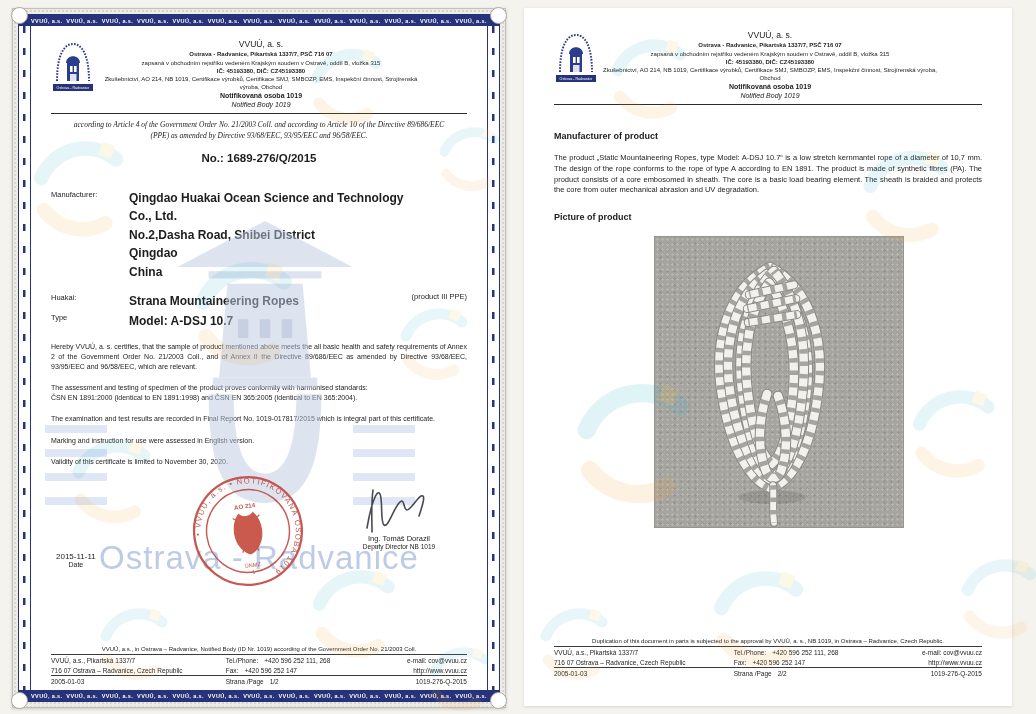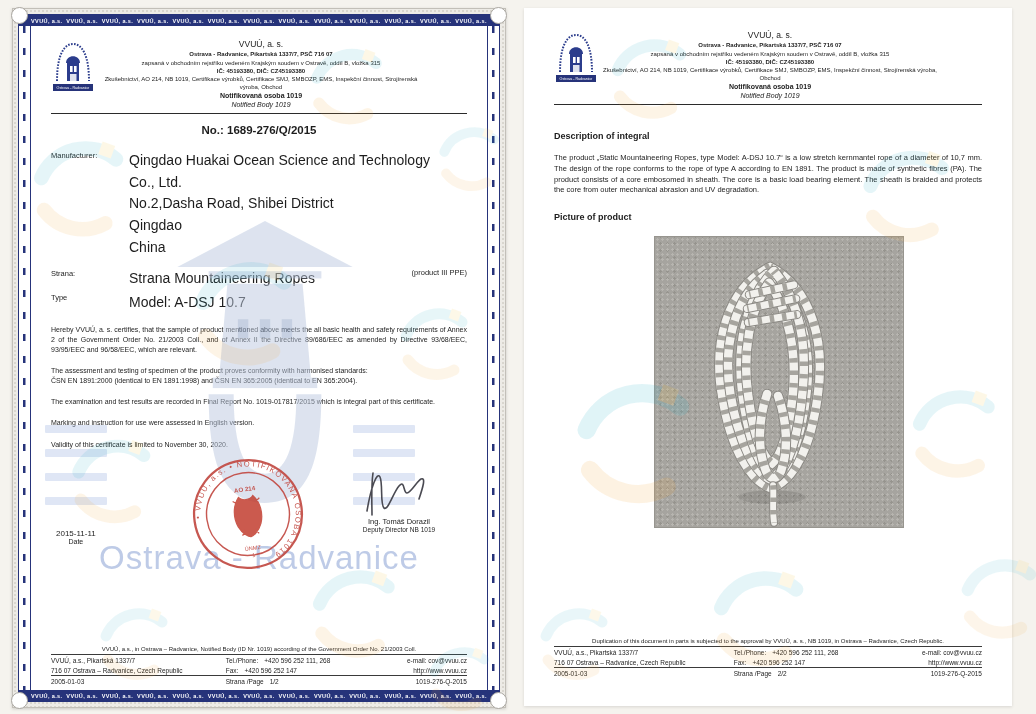--- a/index.html
+++ b/index.html
@@ -39,28 +39,28 @@
   .h-line{font-size:6px}
   .h-line-b{font-weight:bold}
   .h-nb{font-size:7px;font-weight:bold}
   .h-nb-en{font-size:7px;font-style:italic}
   .header-rule{border-bottom:1.5px solid #2b2b2b;margin-top:3px}
 
   
   .cert-title{font-size:15px;font-weight:bold;font-style:italic;text-align:center;margin-top:18px}
   .cert-sub{font-family:"Liberation Serif",serif;font-style:italic;font-size:7.5px;text-align:center;margin:6px 18px 0;line-height:1.45;color:#222}
   .cert-no{font-size:11.5px;font-weight:bold;text-align:center;margin-top:10px}
-  .info-block{margin-top:14px}
+  .info-block{margin-top:25px}
   .info-row{display:flex;font-size:7.5px;margin-top:2px}
   .info-label{flex:0 0 78px;padding-top:1px}
-  .info-value{font-weight:normal;font-size:14px;line-height:1.55}
+  .info-value{font-weight:bold;font-size:12px;line-height:1.55}
   .cat-note{margin-left:auto;font-size:7.5px}
   .body-para{font-size:7px;line-height:1.45;margin-top:11px;text-align:justify}
   .sign-row{position:relative;height:138px;margin-top:6px}
-  .date-block{position:absolute;left:5px;top:72px;text-align:center}
+  .date-block{position:absolute;left:5px;top:78px;text-align:center}
   .date-value{font-size:8px}
   .date-label{font-size:7px}
   .stamp-wrap{position:absolute;left:140px;top:0;width:114px;height:114px;transform:rotate(-8deg);opacity:.92}
   .sig-block{position:absolute;right:26px;top:8px;text-align:center}
   .sig-svg{width:84px;height:54px;margin-bottom:-6px}
   .sig-name{font-size:7.5px}
   .sig-title{font-size:6.5px}
   .tower-wm{position:absolute;left:118px;top:192px;width:232px;height:334px;opacity:.5;pointer-events:none}
   .city-wm{position:absolute;left:0;right:0;top:512px;text-align:center;font-size:33px;letter-spacing:1px;color:rgba(125,152,208,.5);white-space:nowrap;pointer-events:none}
   .scan-bar{position:absolute;width:62px;height:8px;background:rgba(170,188,228,.38);border-radius:1px;pointer-events:none}
@@ -190,35 +190,36 @@
           <div class="h-line h-line-b">Ostrava - Radvanice, Pikartská 1337/7, PSČ 716 07</div>
           <div class="h-line">zapsaná v obchodním rejstříku vedeném Krajským soudem v Ostravě, oddíl B, vložka 315</div>
           <div class="h-line h-line-b">IČ: 45193380, DIČ: CZ45193380</div>
           <div class="h-line">Zkušebnictví, AO 214, NB 1019, Certifikace výrobků, Certifikace SMJ, SMBOZP, EMS, Inspekční činnost, Strojírenská výroba, Obchod</div>
           <div class="h-nb">Notifikovaná osoba 1019</div>
           <div class="h-nb-en">Notified Body 1019</div>
         </div>
       </div>
       <div class="header-rule"></div>
 
+      <div class="cert-sub">according to Article 4 of the Government Order No. 21/2003 Coll. and according to Article 10 of the Directive 89/686/EEC (PPE) as amended by Directive 93/68/EEC, 93/95/EEC and 96/58/EEC.</div>
       <div class="cert-no">No.: 1689-276/Q/2015</div>
 
       <div class="info-block">
         <div class="info-row">
           <span class="info-label">Manufacturer:</span>
           <span class="info-value">
             <span style="display:block">Qingdao Huakai Ocean Science and Technology</span>
             <span style="display:block">Co., Ltd.</span>
             <span style="display:block">No.2,Dasha Road, Shibei District</span>
             <span style="display:block">Qingdao</span>
             <span style="display:block">China</span>
           </span>
         </div>
         <div class="info-row" style="margin-top:10px">
-          <span class="info-label">Strana:</span>
+          <span class="info-label">Huakai:</span>
           <span class="info-value">Strana Mountaineering Ropes</span>
           <span class="cat-note">(product III PPE)</span>
         </div>
         <div class="info-row">
           <span class="info-label">Type</span>
           <span class="info-value">Model: A-DSJ 10.7</span>
         </div>
       </div>
 
       <p class="body-para">Hereby VVUÚ, a. s. certifies, that the sample of product mentioned above meets the all basic health and safety requirements of Annex 2 of the Government Order No. 21/2003 Coll., and of Annex II the Directive 89/686/EEC as amended by Directive 93/68/EEC, 93/95/EEC and 96/58/EEC, which are relevant.</p>
@@ -315,21 +316,21 @@
       <div class="h-line h-line-b">Ostrava - Radvanice, Pikartská 1337/7, PSČ 716 07</div>
       <div class="h-line">zapsaná v obchodním rejstříku vedeném Krajským soudem v Ostravě, oddíl B, vložka 315</div>
       <div class="h-line h-line-b">IČ: 45193380, DIČ: CZ45193380</div>
       <div class="h-line">Zkušebnictví, AO 214, NB 1019, Certifikace výrobků, Certifikace SMJ, SMBOZP, EMS, Inspekční činnost, Strojírenská výroba, Obchod</div>
       <div class="h-nb">Notifikovaná osoba 1019</div>
       <div class="h-nb-en">Notified Body 1019</div>
     </div>
   </div>
   <div class="header-rule"></div>
 
-  <div class="h2-sec">Description of integral</div>
+  <div class="h2-sec">Manufacturer of product</div>
   <p class="p2-text">The product „Static Mountaineering Ropes, type Model: A-DSJ 10.7“ is a low stretch kernmantel rope of a diameter of 10,7 mm. The design of the rope conforms to the rope of type A according to EN 1891. The product is made of synthetic fibres (PA). The product consists of a core embosomed in sheath. The core is a basic load bearing element. The sheath is braided and protects the core from outer mechanical abrasion and UV degradation.</p>
 
   <div class="h2-sec" style="margin-top:16px">Picture of product</div>
 
   <div class="photo">
     <svg viewBox="0 0 250 292">
       <defs>
         <path id="pa" d="M116,30 C72,52 58,108 68,162 C77,214 96,246 117,253 C139,246 157,213 164,160 C172,106 158,52 116,30"></path>
         <path id="pb" d="M113,37 C80,60 68,110 76,158 C84,206 100,238 118,245 C134,238 148,204 153,155 C158,108 146,60 113,37"></path>
         <path id="pc" d="M120,34 C90,63 82,112 88,158 C94,203 105,234 120,241 C134,233 145,200 149,153 C153,108 147,66 120,34"></path>

